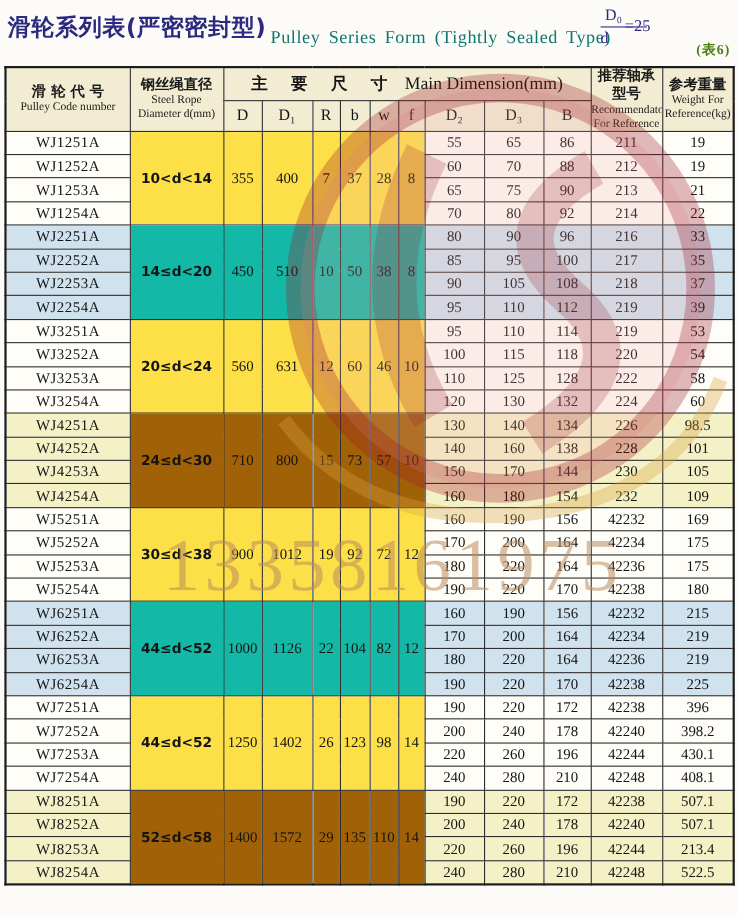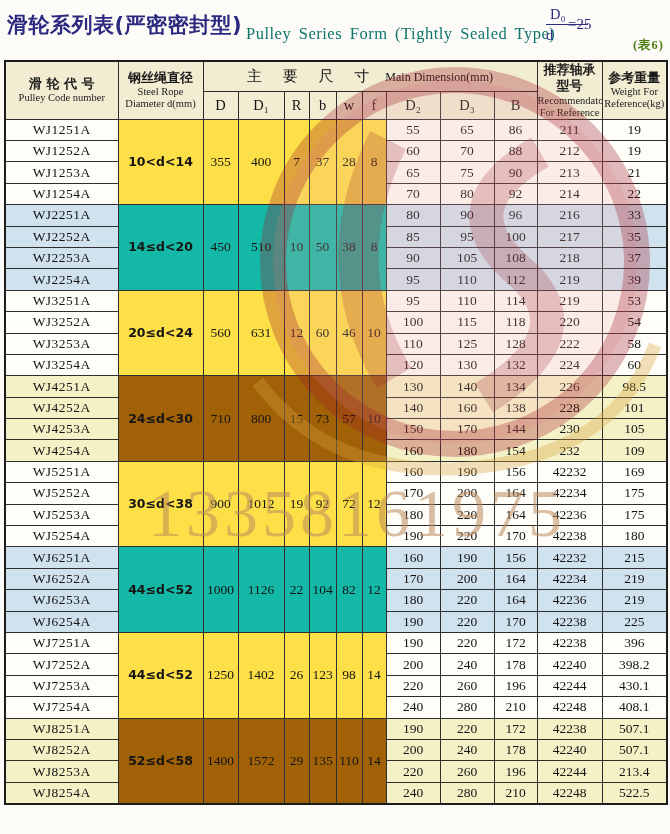--- a/index.html
+++ b/index.html
@@ -32,22 +32,22 @@
     position:absolute;left:4px;top:60px;width:662px;
     border-collapse:collapse;table-layout:fixed;
     border:2px solid #1c1c1c;
   }
   th,td{border:1px solid #2e2e2e;text-align:center;vertical-align:middle;padding:0;overflow:hidden;}
   thead th{background:#f1ecd2;font-weight:normal;}
   .hrow1 th{height:28px;}
   .hrow2 th{height:25px;font-size:14.5px;}
   .h-zh{font-family:"DejaVu Sans","Liberation Sans",sans-serif;font-weight:bold;font-size:13px;color:#1a1a1a;display:block;line-height:1.25;}
   .h-en{font-size:10.5px;color:#1a1a1a;display:block;line-height:1.15;}
-  .h-main-zh{font-family:"DejaVu Sans","Liberation Sans",sans-serif;font-weight:normal;font-size:15px;letter-spacing:8px;margin-right:8px;}
-  .h-main-en{font-size:12px;}
+  .h-main-zh{font-family:"DejaVu Sans","Liberation Sans",sans-serif;font-weight:bold;font-size:15px;letter-spacing:8px;margin-right:8px;}
+  .h-main-en{font-size:16px;}
   tbody td{height:20.4px;line-height:20px;font-size:13.5px;background:#fefdf8;}
   tbody td.code{letter-spacing:.5px;}
   tbody td.spec{background:#fde047;}
   tbody td.rope{font-family:"DejaVu Sans","Liberation Sans",sans-serif;font-weight:bold;font-size:12.5px;}
   tr.tone-blue td{background:#cfe2ee;}
   tr.tone-blue td.spec{background:#14b8a6;}
   tr.tone-yellow td{background:#f5f1c6;}
   tr.tone-yellow td.spec{background:#a16207;}
 
   

